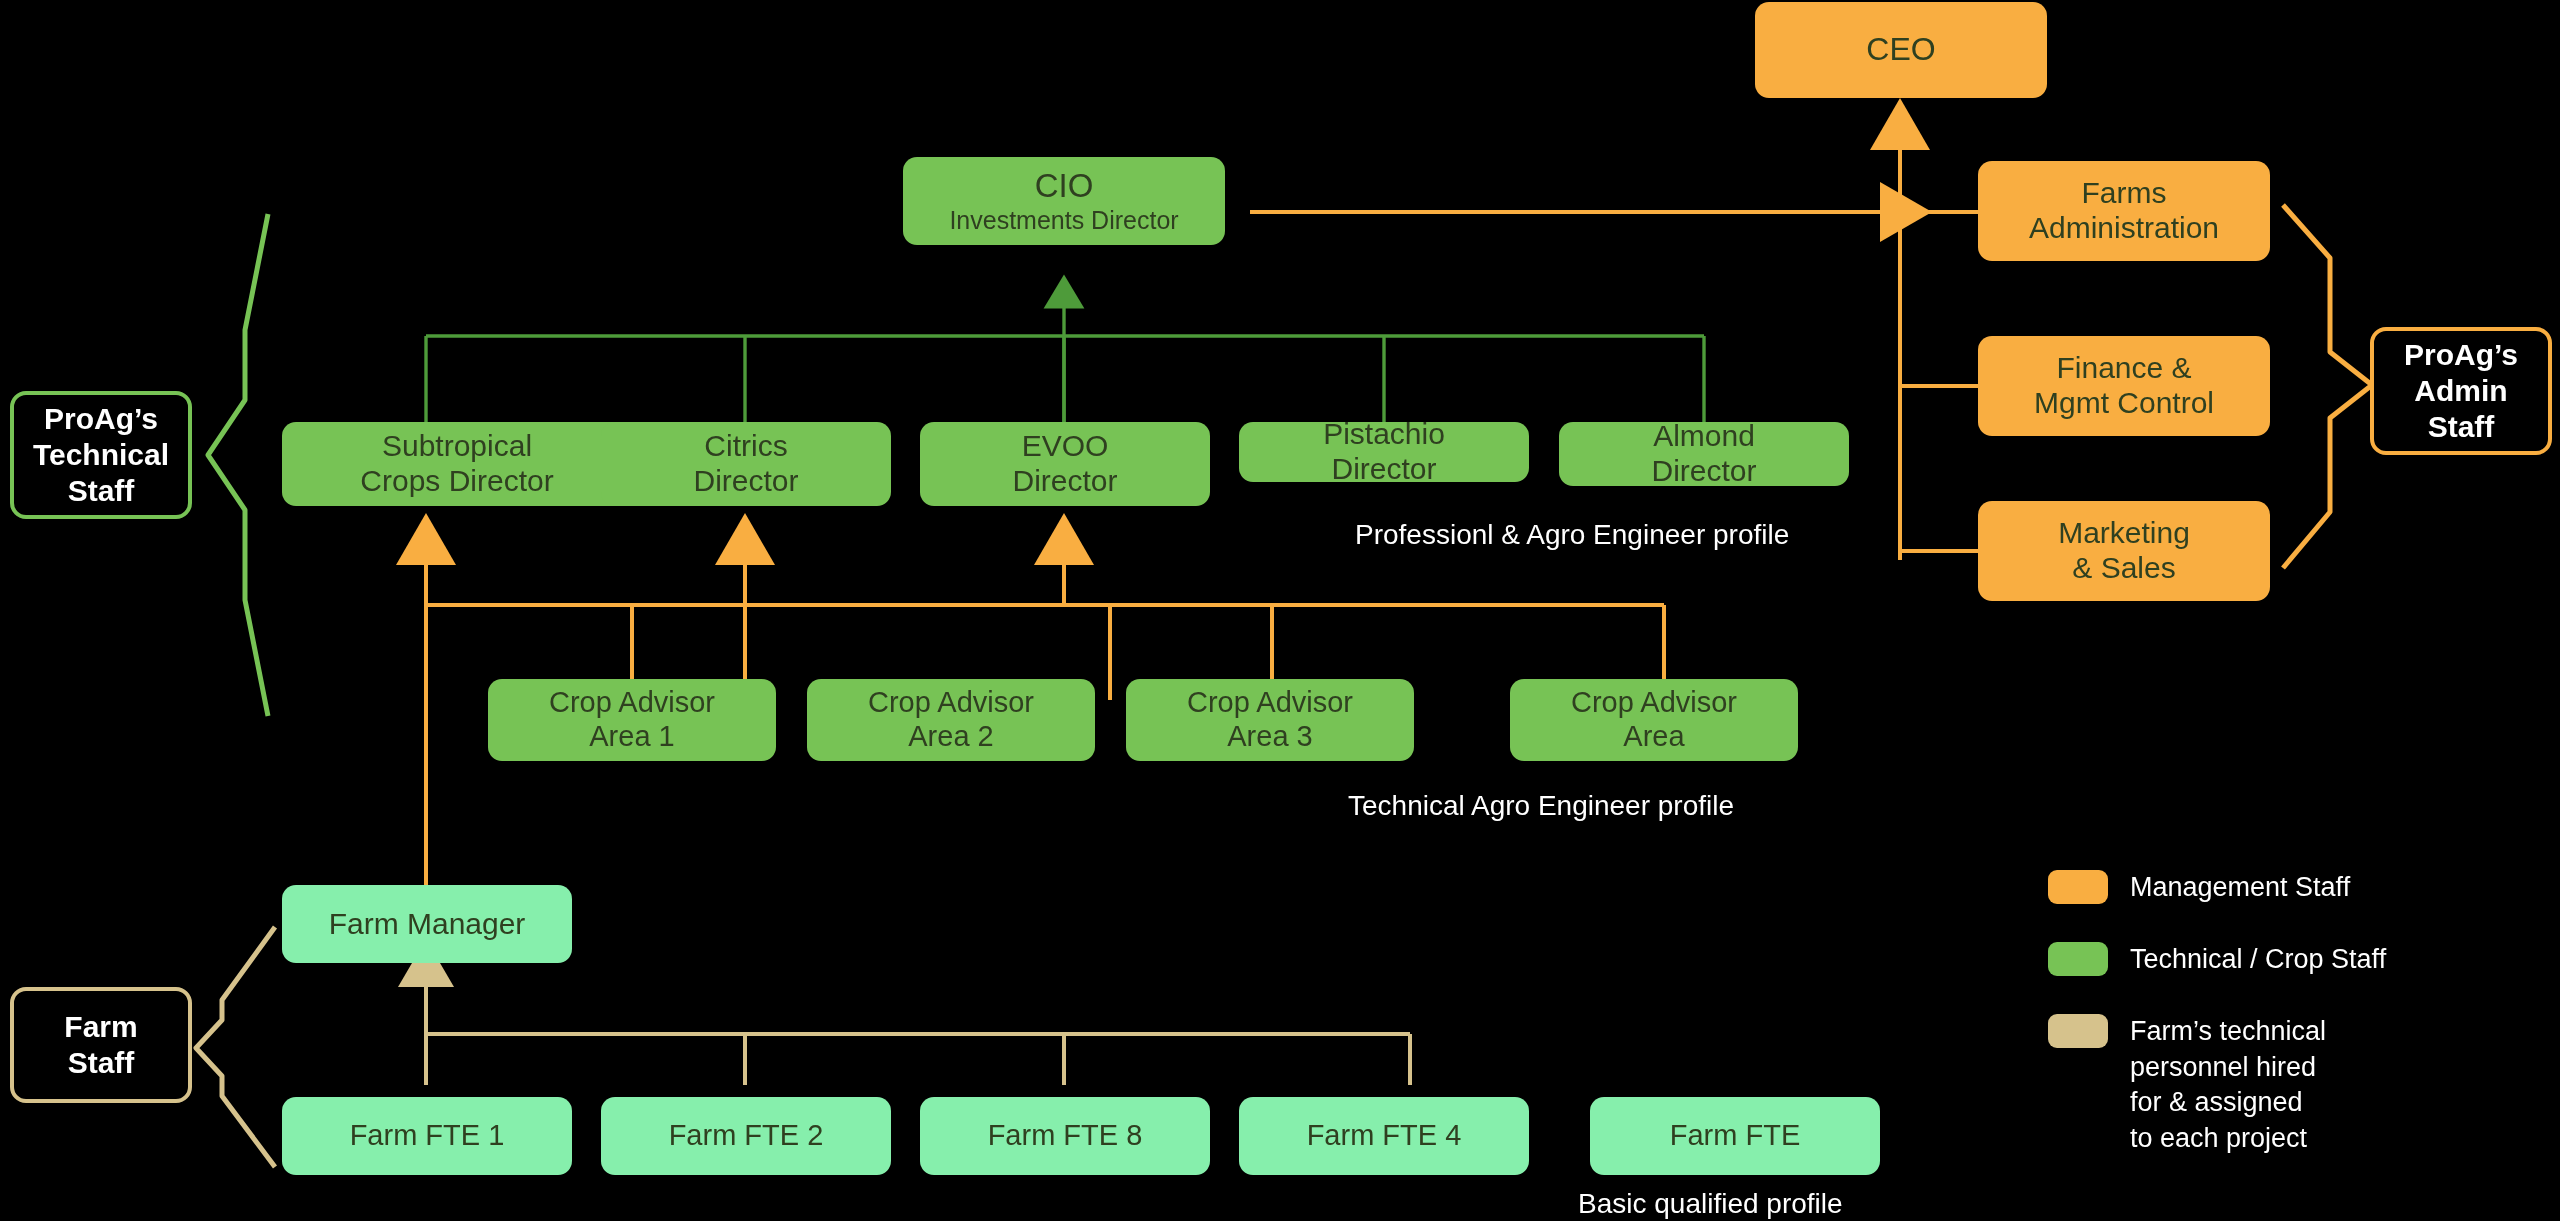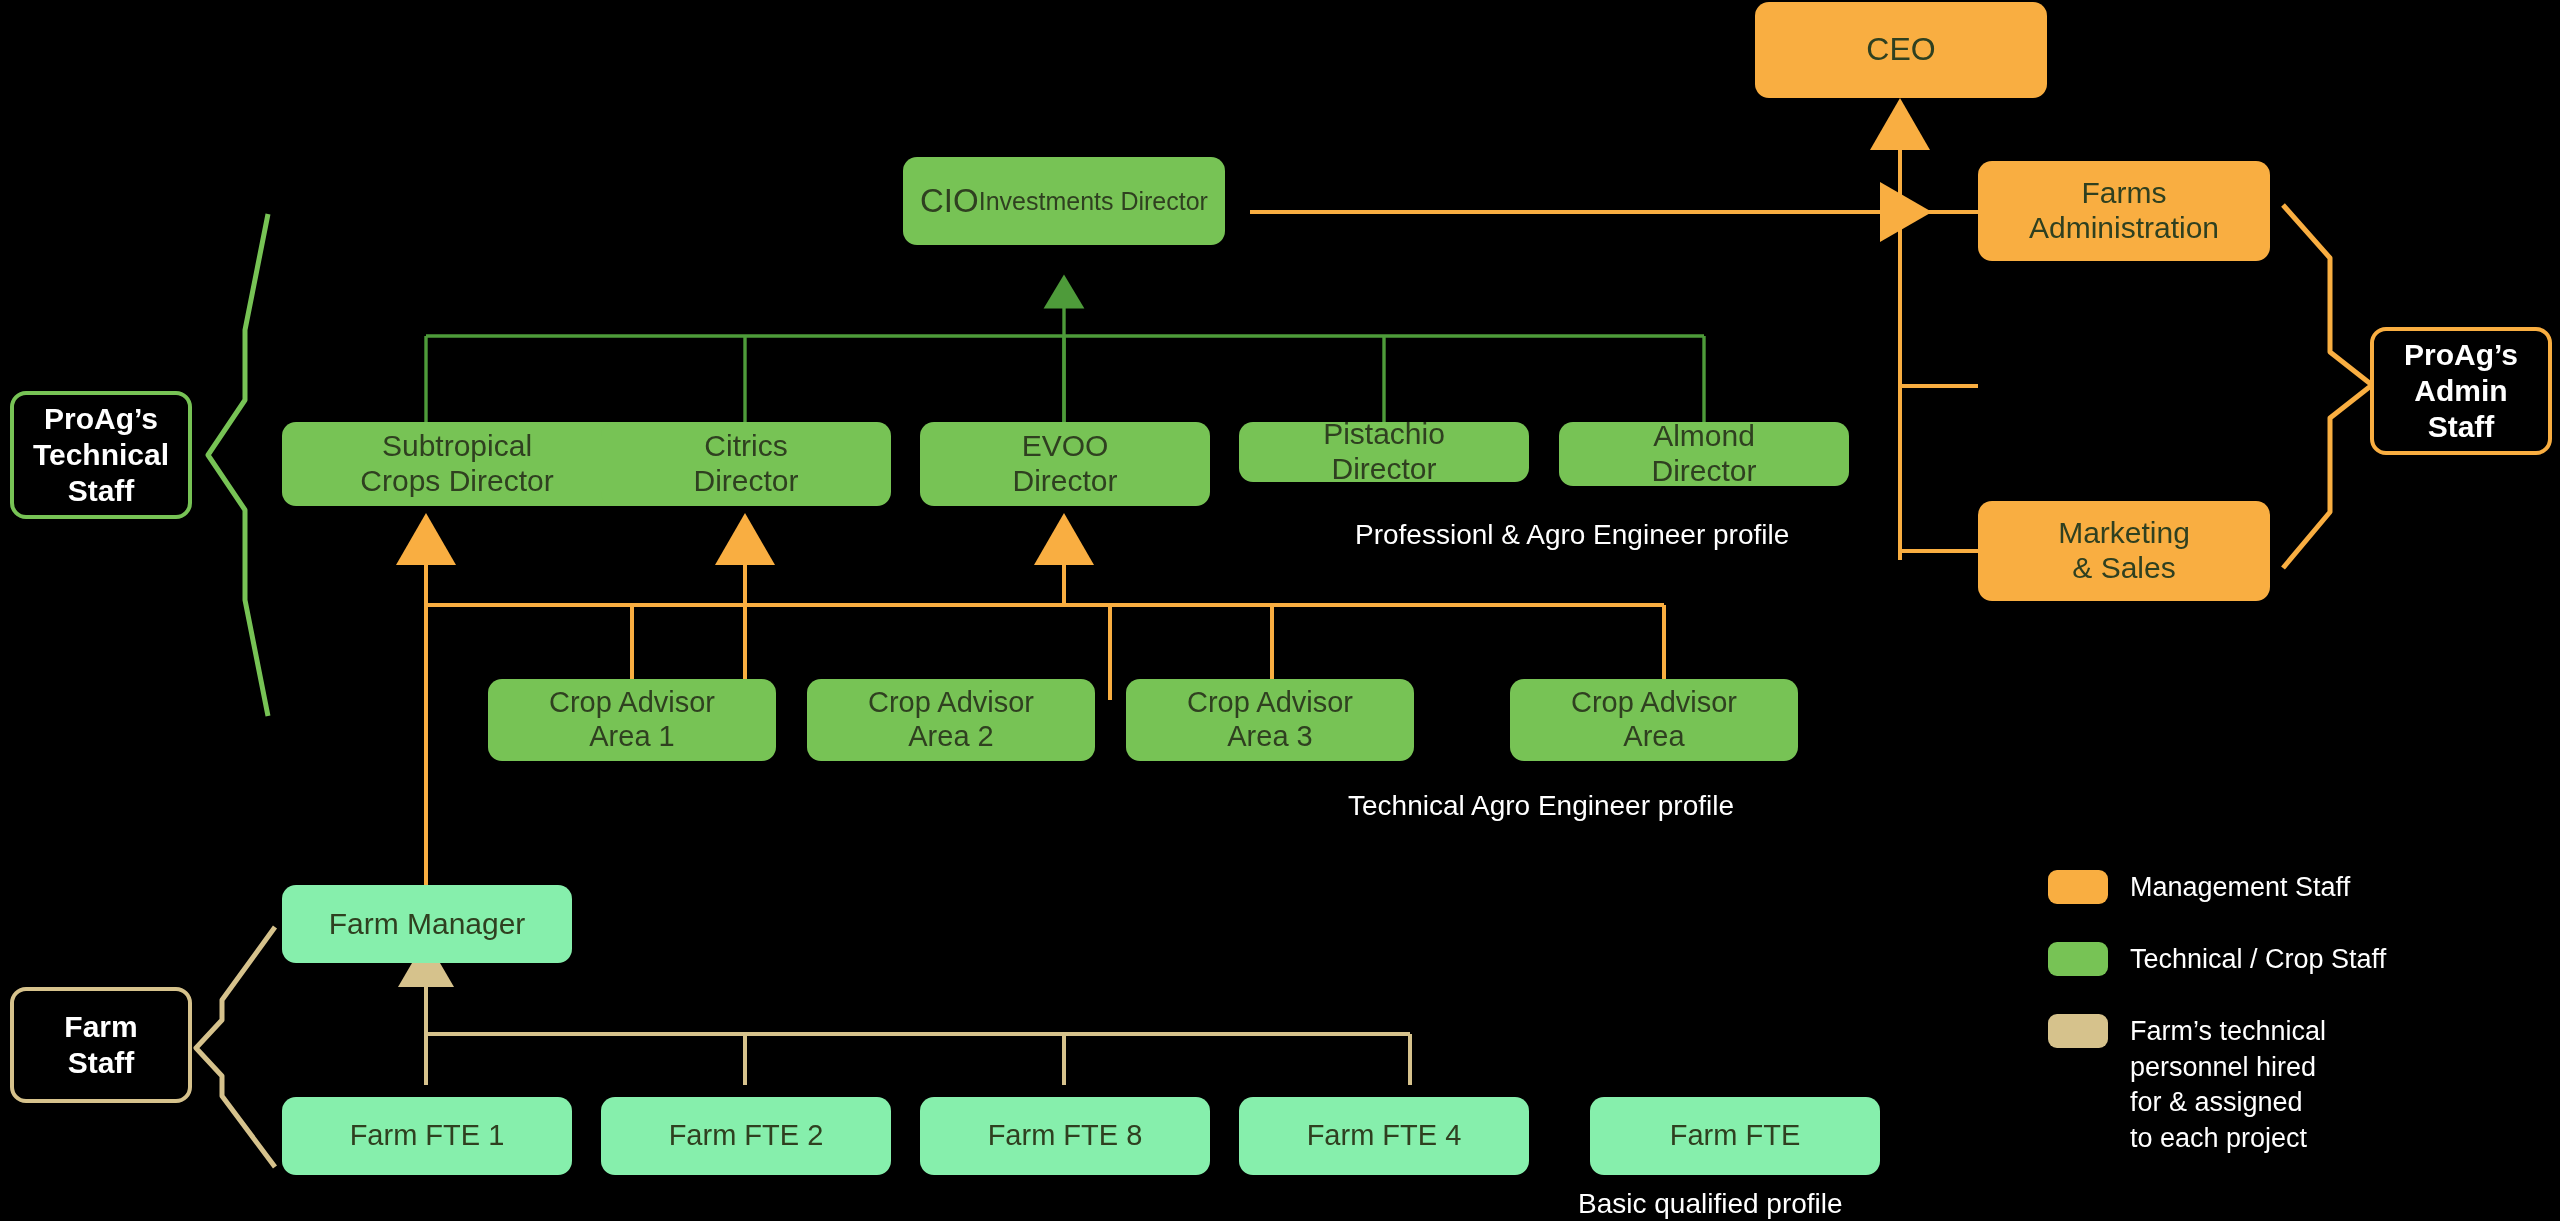--- a/index.html
+++ b/index.html
@@ -7,21 +7,21 @@
        font-family:"Liberation Sans",sans-serif;}
   #stage{position:absolute;left:0;top:0;width:2560px;height:1221px;}
   svg.wires{position:absolute;left:0;top:0;width:2560px;height:1221px;pointer-events:none;}
   .node{position:absolute;border-radius:14px;display:flex;align-items:center;
         justify-content:center;text-align:center;line-height:1.16;
         color:#2f4020;box-sizing:border-box;}
   .node span{display:block;}
   .orange{background:#F9AE41;}
   .green{background:#77C355;}
   .tan{background:#86efac;}
-  .n-cio{flex-direction:row;}
+  .n-cio{flex-direction:column;}
   .n-cio .t1{font-size:33px;}
   .n-cio .t2{font-size:25px;}
   .group{position:absolute;border-radius:16px;background:#000;
          display:flex;align-items:center;justify-content:center;text-align:center;
          color:#ffffff;font-weight:bold;line-height:1.2;box-sizing:border-box;}
   .group.gTech{border:4px solid #77C355;}
   .group.gAdmin{border:4px solid #F9AE41;}
   .group.gFarm{border:4px solid #D6C28C;}
   .caption{position:absolute;color:#ffffff;font-size:28px;white-space:nowrap;}
   .legend{position:absolute;}
@@ -140,20 +140,24 @@
     <span>Crop Advisor</span>
     <span>Area</span>
   </div>
 
   <div class="caption" style="left:1348px;top:790px;">Technical Agro Engineer profile</div>
 
   <div class="node orange" style="left:1978px;top:161px;width:292px;height:100px;flex-direction:column;font-size:30px;">
     <span>Farms</span>
     <span>Administration</span>
   </div>
+  <div class="node orange" style="left:1978px;top:336px;width:292px;height:100px;flex-direction:column;font-size:30px;">
+    <span>Finance &amp;</span>
+    <span>Mgmt Control</span>
+  </div>
   <div class="node orange" style="left:1978px;top:501px;width:292px;height:100px;flex-direction:column;font-size:30px;">
     <span>Marketing</span>
     <span>&amp; Sales</span>
   </div>
 
   <svg class="wires" viewBox="0 0 2560 1221">
     <path d="M2283,205 L2330,258 L2330,352 L2372,385 L2330,418 L2330,512 L2283,568" stroke="#F9AE41" stroke-width="5" fill="none" stroke-linejoin="round"></path>
   </svg>
 
   <div class="group gAdmin" style="left:2370px;top:327px;width:182px;height:128px;font-size:30px;flex-direction:column;">

